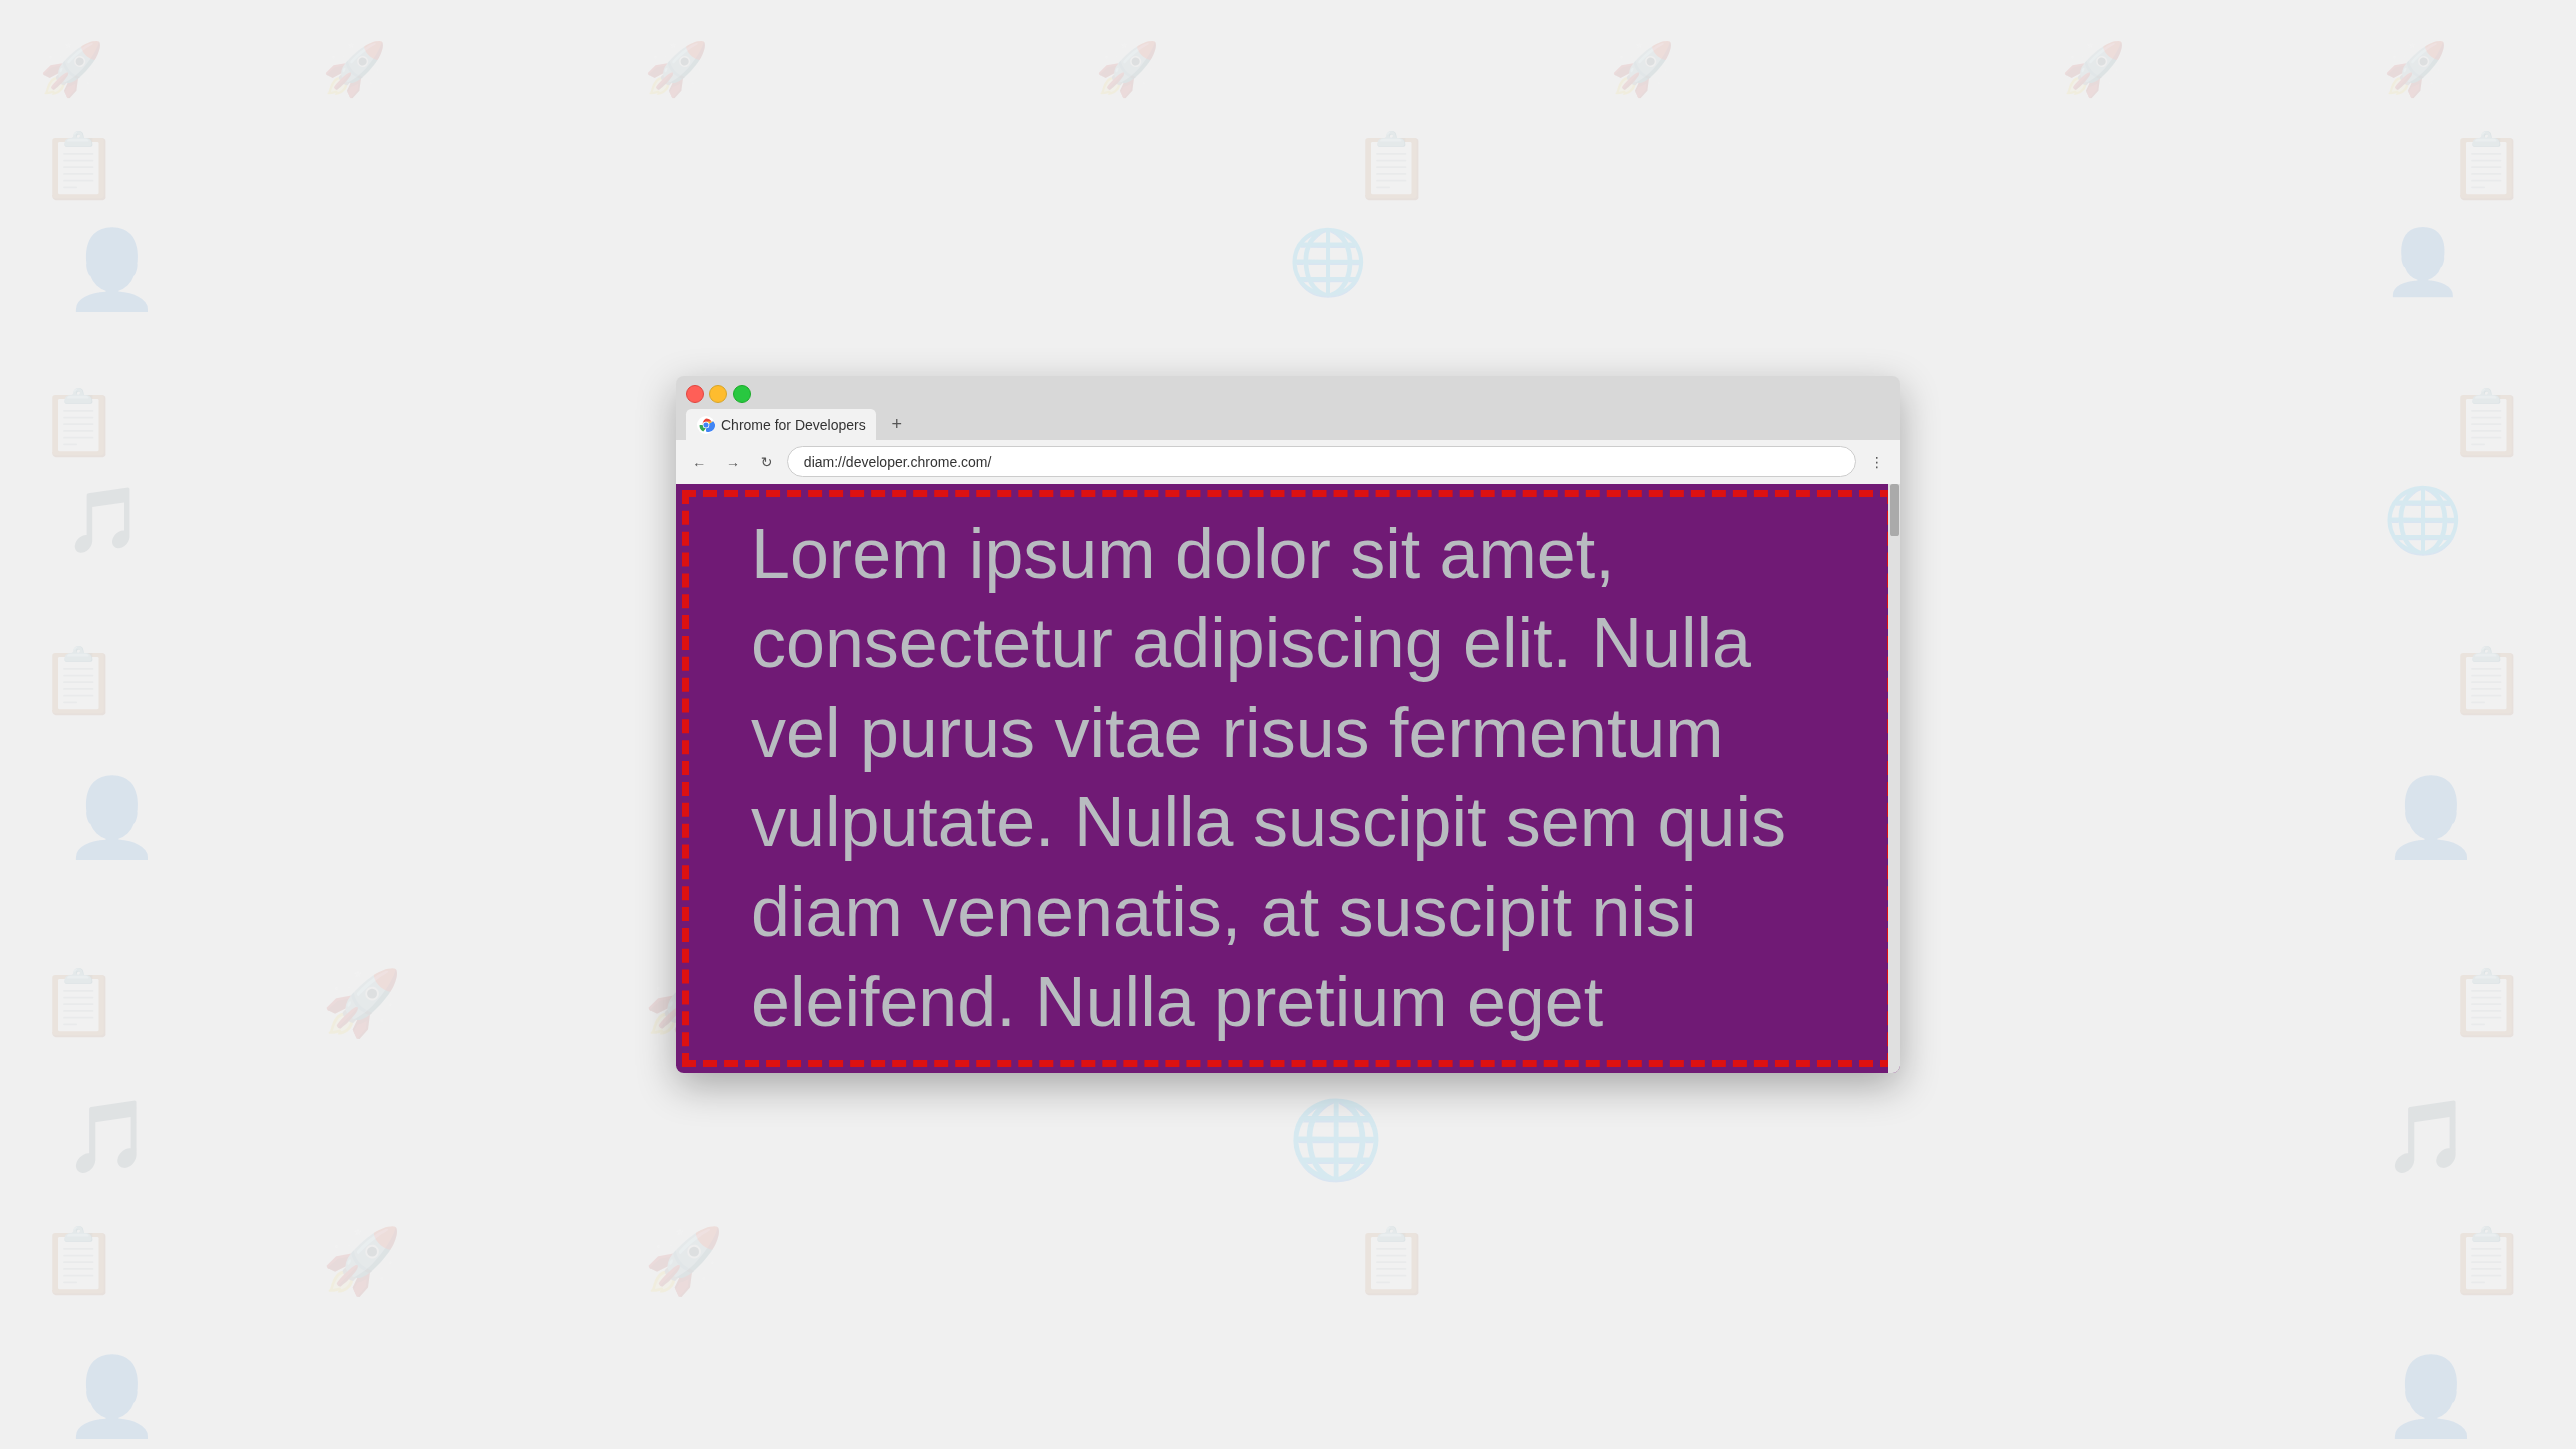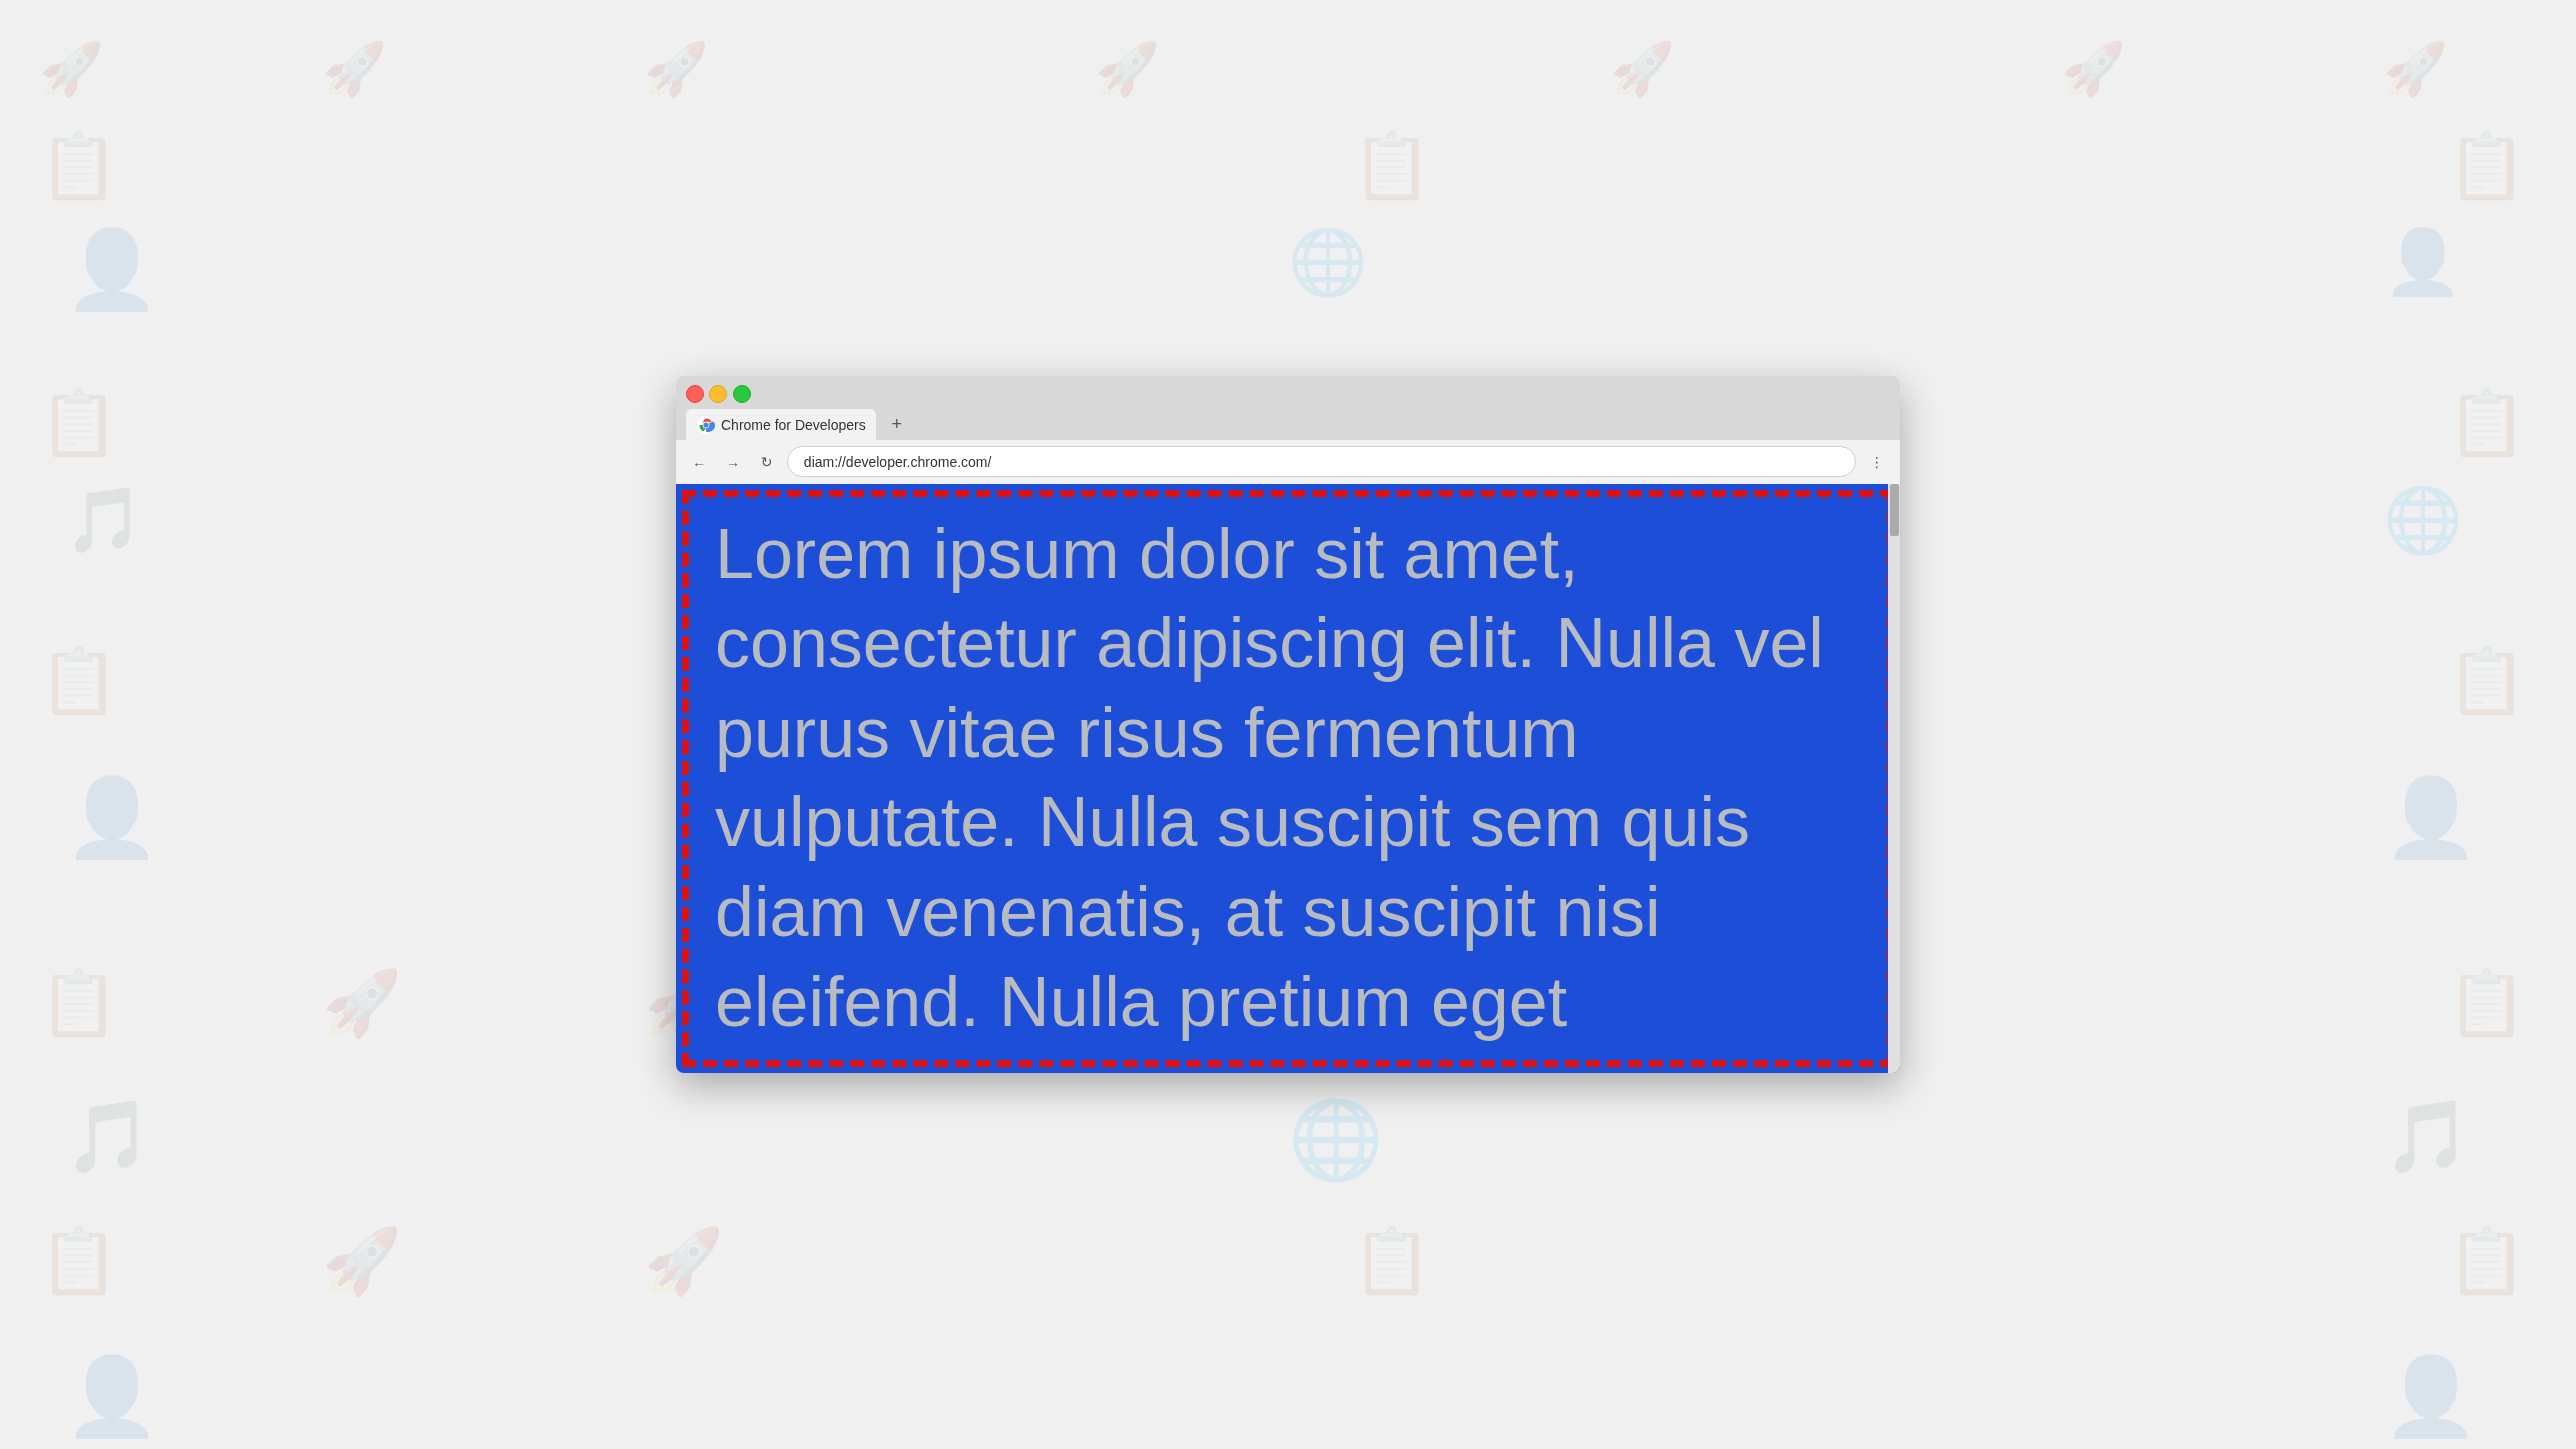--- a/index.html
+++ b/index.html
@@ -140,24 +140,25 @@
       display: flex;
       align-items: center;
       justify-content: center;
       cursor: pointer;
       color: #555;
       font-size: 14px;
     }
 
     
     .webpage-content {
-      background: #1d4ed8;
+      background: #701a75;
       position: relative;
       min-height: 580px;
       overflow: hidden;
+      padding-left: 36px;
     }
 
     
     .dashed-border-box {
       position: absolute;
       top: 6.4px;
       left: 6.4px;
       right: 6.4px;
       bottom: 6.4px;
       border: 7.7px dashed #dd1111;

